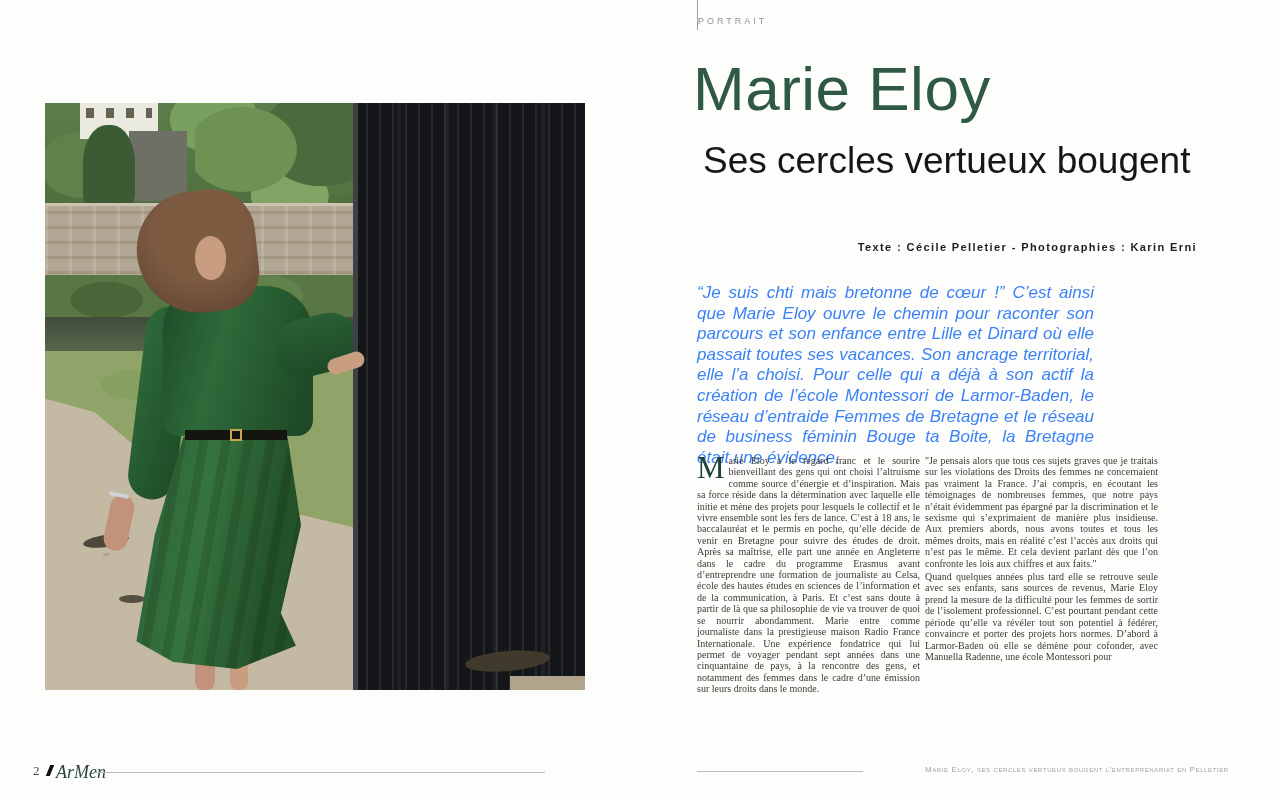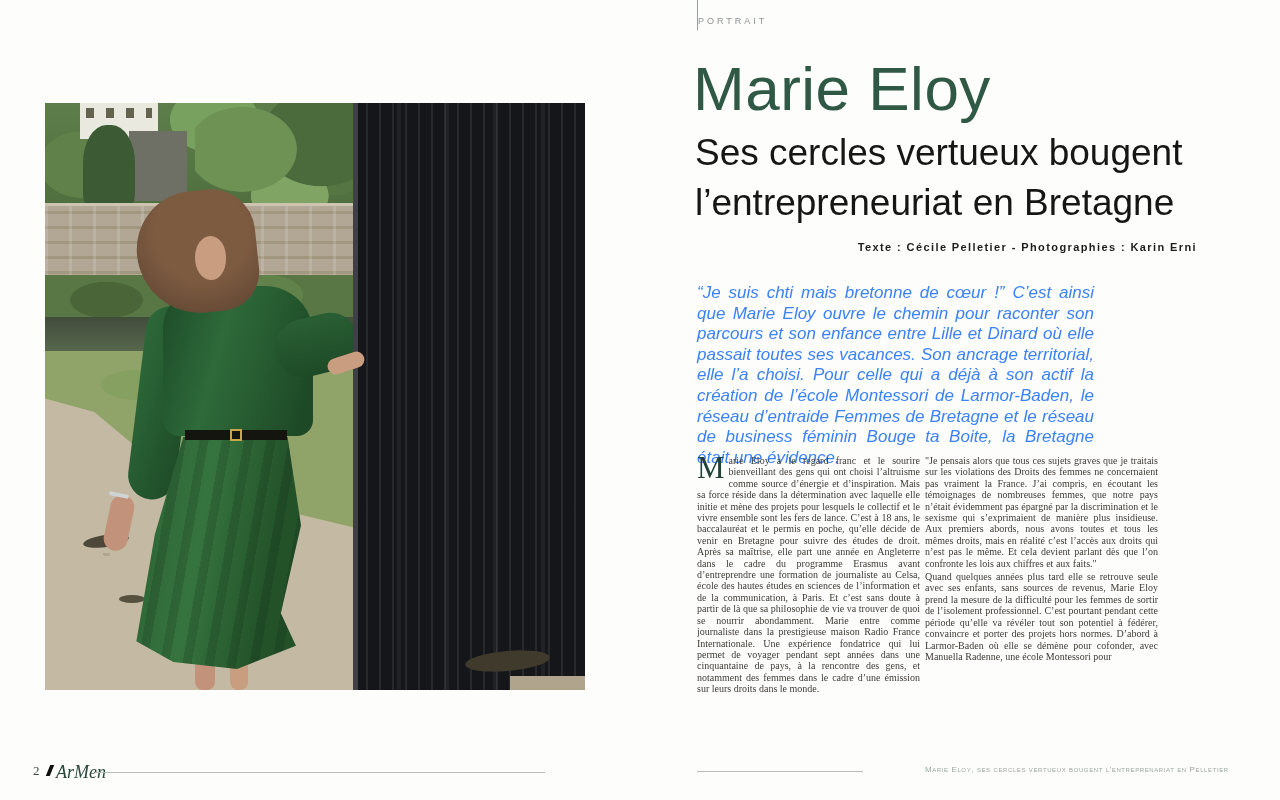--- a/index.html
+++ b/index.html
@@ -109,21 +109,21 @@
   .logo{position:absolute;left:56px;top:762px;font-family:"Liberation Serif",serif;
     font-style:italic;font-size:18px;color:#27473d;}
   .rule{position:absolute;background:#b8bcba;height:1px;}
   .rule-left{left:95px;top:772px;width:450px;}
 
   
   .kicker{position:absolute;left:57px;top:0;padding:16px 0 0 0;border-left:1px solid #9aa0a0;
     height:14px;font-size:9px;letter-spacing:3px;color:#8d9596;}
   .title{position:absolute;left:53px;top:58px;margin:0;font-weight:400;font-size:62px;
     line-height:1;color:#2f5944;letter-spacing:.5px;}
-  .subtitle{position:absolute;left:55px;top:128px;margin:0;font-weight:400;font-size:37px;
+  .subtitle{position:absolute;left:55px;top:128px;margin:8px;font-weight:400;font-size:37px;
     line-height:50px;color:#161616;}
   .byline{position:absolute;left:57px;top:241px;width:500px;text-align:right;
     font-size:11px;font-weight:bold;letter-spacing:1.4px;color:#1d1d1d;}
   .lead{position:absolute;left:57px;top:283px;width:397px;margin:0;
     font-size:17px;line-height:20.6px;color:#3b82f6;text-align:justify;font-style:italic;}
   .col{position:absolute;top:455px;height:298px;overflow:hidden;
     font-family:"Liberation Serif",serif;font-size:10px;line-height:11.4px;
     color:#3e3b34;text-align:justify;}
   .col p{margin:0;}
   .col2 p + p{margin-top:2px;}
@@ -182,21 +182,20 @@
     </footer>
   </section>
 
   <section class="page page-right">
     <div class="kicker">PORTRAIT</div>
 
     <h1 class="title">Marie Eloy</h1>
 
     <h2 class="subtitle">
       <span>Ses cercles vertueux bougent</span><br>
-      <span>l’entrepreneuriat en Bretagne</span>
     </h2>
 
     <div class="byline">Texte : Cécile Pelletier - Photographies : Karin Erni</div>
 
     <p class="lead">“Je suis chti mais bretonne de cœur !” C’est ainsi que Marie Eloy ouvre le chemin pour raconter son parcours et son enfance entre Lille et Dinard où elle passait toutes ses vacances. Son ancrage territorial, elle l’a choisi. Pour celle qui a déjà à son actif la création de l’école Montessori de Larmor-Baden, le réseau d’entraide Femmes de Bretagne et le réseau de business féminin Bouge ta Boite, la Bretagne était une évidence.</p>
 
     <div class="col col1">
       <p><span class="dropcap">M</span><span>arie Eloy a le regard franc et le sourire bienveillant des gens qui ont choisi l’altruisme comme source d’énergie et d’inspiration. Mais sa force réside dans la détermination avec laquelle elle initie et mène des projets pour lesquels le collectif et le vivre ensemble sont les fers de lance. C’est à 18 ans, le baccalauréat et le permis en poche, qu’elle décide de venir en Bretagne pour suivre des études de droit. Après sa maîtrise, elle part une année en Angleterre dans le cadre du programme Erasmus avant d’entreprendre une formation de journaliste au Celsa, école des hautes études en sciences de l’information et de la communication, à Paris. Et c’est sans doute à partir de là que sa philosophie de vie va trouver de quoi se nourrir abondamment. Marie entre comme journaliste dans la prestigieuse maison Radio France Internationale. Une expérience fondatrice qui lui permet de voyager pendant sept années dans une cinquantaine de pays, à la rencontre des gens, et notamment des femmes dans le cadre d’une émission sur leurs droits dans le monde.</span></p>
     </div>
 

